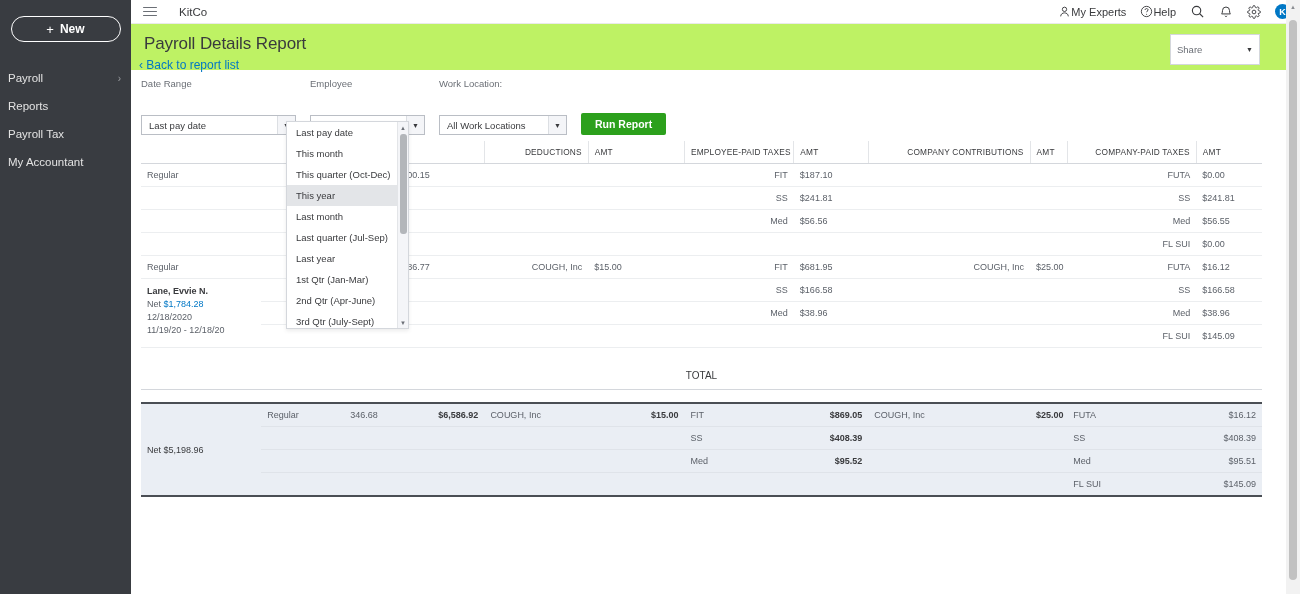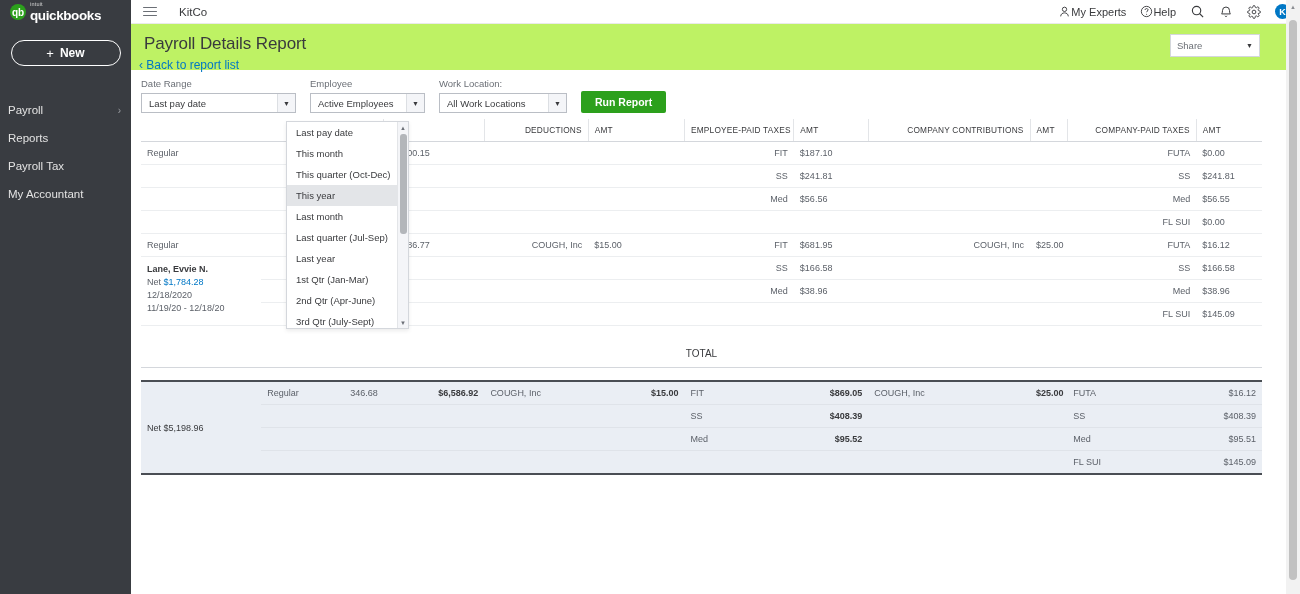--- a/index.html
+++ b/index.html
@@ -28,21 +28,21 @@
 
   .new-btn {
     margin: 16px auto 0; width: 110px; height: 26px;
     border: 1px solid #ffffff; border-radius: 13px;
     color: #ffffff; font-size: 12px; font-weight: 700;
     display: flex; align-items: center; justify-content: center; cursor: pointer;
     background: transparent;
   }
   .new-btn .plus { font-size: 13px; margin-right: 6px; font-weight: 400; }
 
-  .nav { margin-top: 30px; }
+  .nav { margin-top: 22px; }
   .nav-item {
     height: 28px; display: flex; align-items: center; justify-content: space-between;
     padding: 0 10px 0 8px; color: #e3e3e3; font-size: 11.5px; cursor: pointer;
   }
   .nav-item .chev { color: #9a9da1; font-size: 10px; }
 
   
   .main { flex: 1; height: 594px; position: relative; background: #ffffff; }
 
   .topbar {
@@ -60,28 +60,28 @@
     cursor: pointer;
   }
   svg.ico { display: block; }
 
   
   .report-head { background: #bef264; padding: 10px 18px 6px 8px; position: relative; height: 46px; }
   .page-title { font-size: 17px; color: #393a3d; font-weight: 400; letter-spacing: -.1px; padding-left: 5px; }
   .back-link { font-size: 12px; color: #0077c5; margin-top: 4px; cursor: pointer; display: inline-block; }
   .share-wrap { position: absolute; right: 40px; top: 10px; }
   .share-box {
-    width: 90px; height: 23px; border: 1px solid #d4d7dc; background: #fff;
+    width: 90px; height: 31px; border: 1px solid #d4d7dc; background: #fff;
     display: flex; align-items: center; padding: 8px 6px; font-size: 9.5px; color: #6b6f76; cursor: pointer;
   }
   .share-box .car { margin-left: auto; font-size: 7px; color: #393a3d; }
 
   
   .filters { display: flex; align-items: flex-end; gap: 14px; padding: 8px 0 6px 10px; position: relative; }
-  .fgroup { display: flex; flex-direction: column; }
+  .fgroup { display: flex; flex-direction: column; gap: 22px; }
   .flabel { font-size: 9.5px; color: #6b6f76; margin-bottom: 4px; }
   .fselect {
     height: 20px; border: 1px solid #babec5; background: #fff;
     display: flex; align-items: center; padding: 0 0 0 7px; font-size: 9.5px; color: #393a3d; cursor: pointer;
   }
   .fselect .car-box {
     margin-left: auto; width: 18px; height: 100%; display: flex; align-items: center; justify-content: center;
     border-left: 1px solid #dcdfe3; font-size: 7px; color: #393a3d; background: #f4f5f8;
   }
   .w-dr { width: 155px; } .w-emp { width: 115px; } .w-loc { width: 128px; }
@@ -142,27 +142,20 @@
   .ps-arrow { height: 14px; display: flex; align-items: center; justify-content: center; font-size: 6px; color: #8a8d92; cursor: pointer; }
   .ps-thumb { position: absolute; top: 20px; left: 3px; width: 8px; height: 560px; background: #c1c1c1; border-radius: 4px; cursor: pointer; }
 </style>
 </head>
 <body>
 
 <div id="app">
 
   <div class="sidebar">
 
-    <div class="logo-row">
-      <div class="logo-mark">qb</div>
-      <div class="logo-text-wrap">
-        <span class="logo-intuit">intuit</span>
-        <span class="logo-qb">quickbooks</span>
-      </div>
-    </div>
 
     <div class="new-btn">
       <span class="plus">+</span>
       <span>New</span>
     </div>
 
     <div class="nav">
       <div class="nav-item">
         <span>Payroll</span>
         <span class="chev">›</span>

